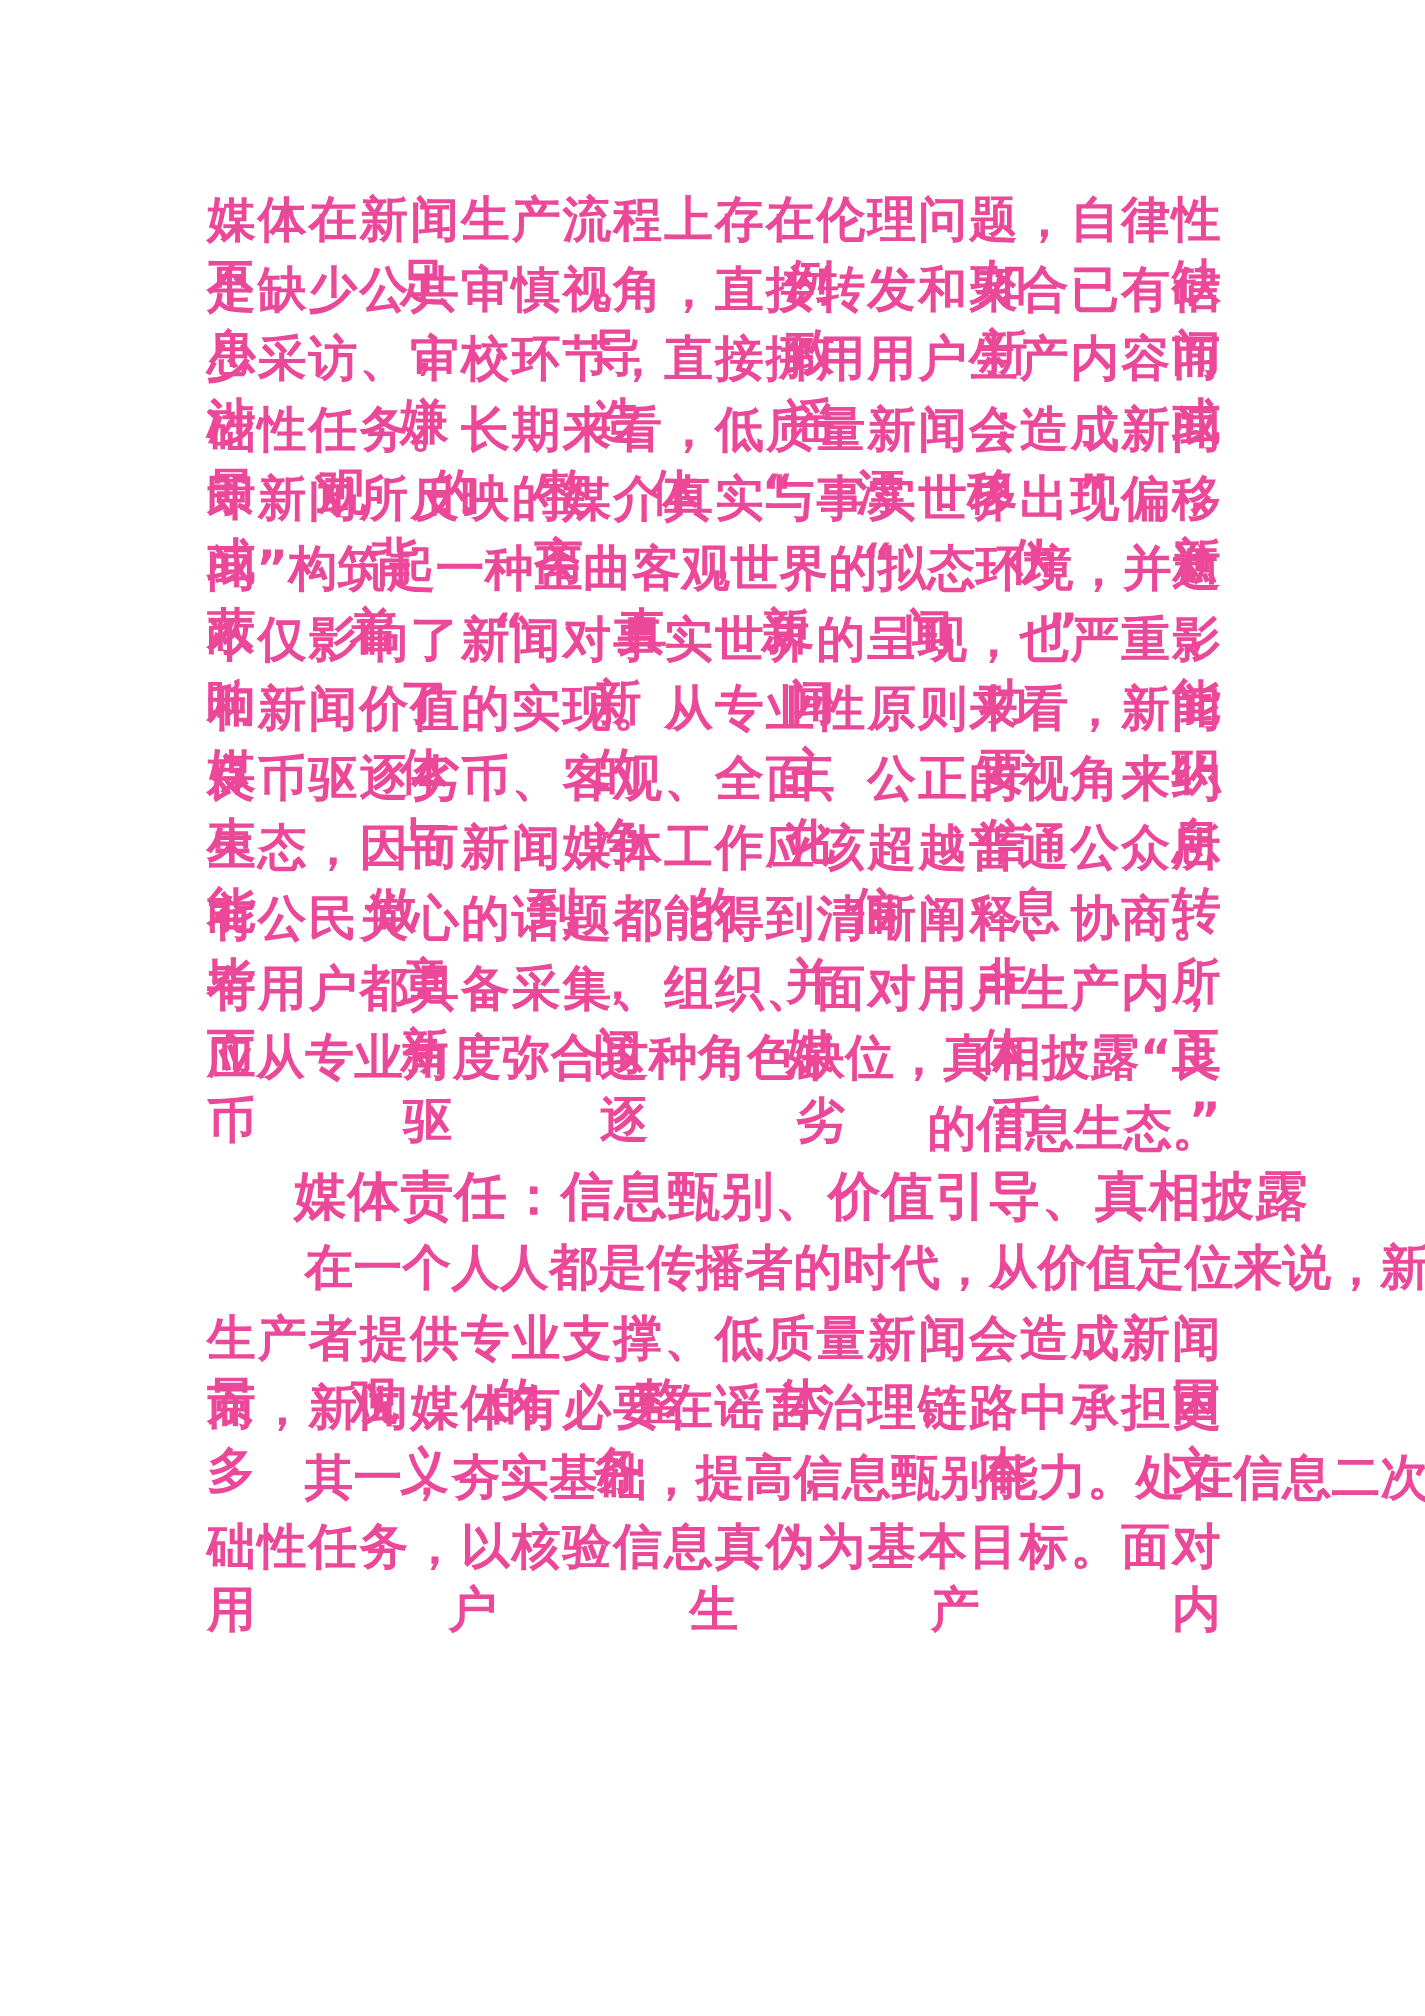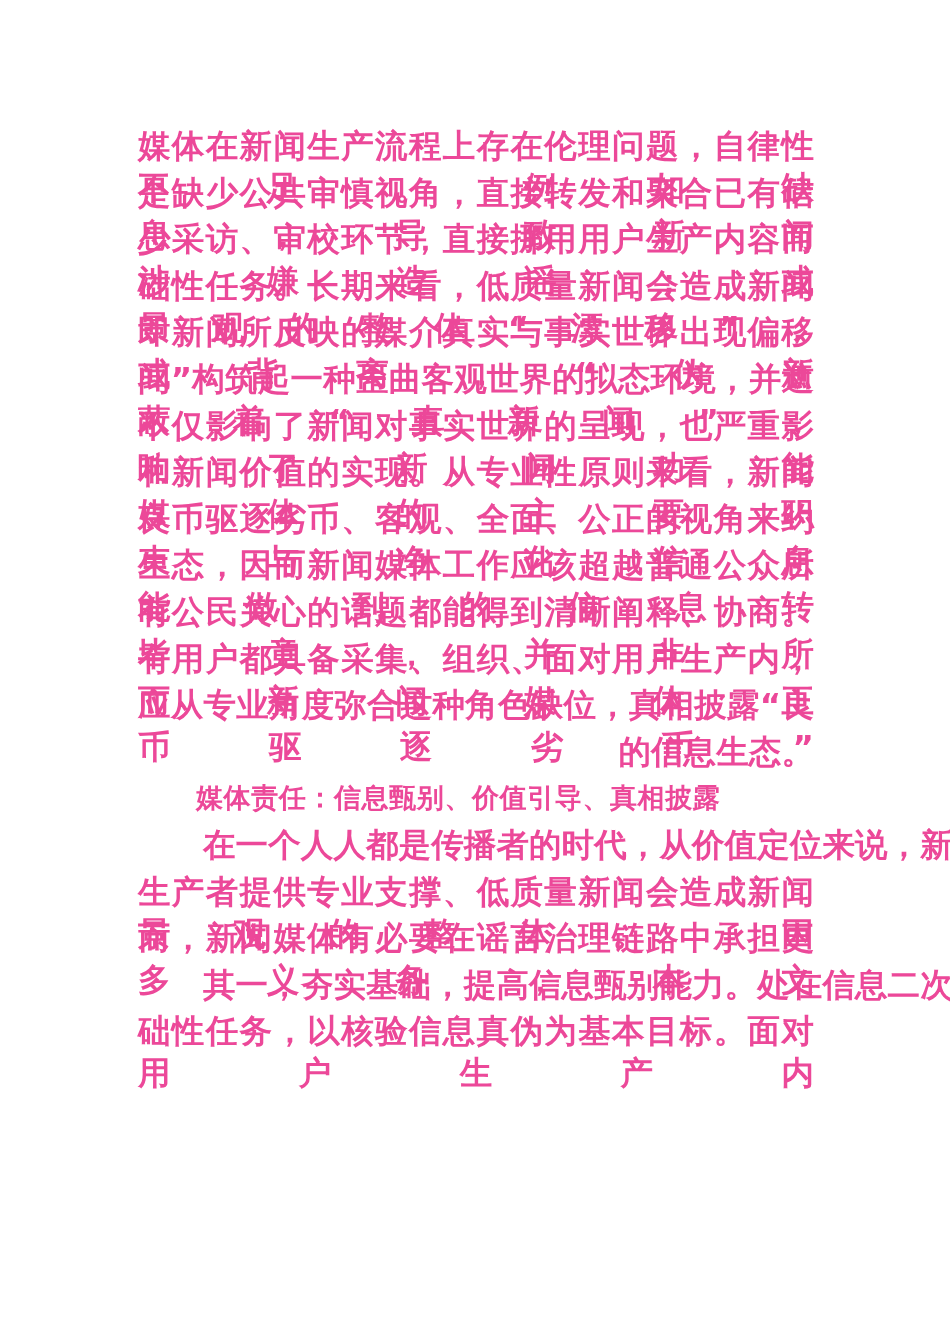--- a/index.html
+++ b/index.html
@@ -52,21 +52,21 @@
 
   
   .ln.flush {
     text-align: right;
     white-space: pre;
   }
 
   
   .ln.heading {
     font-family: "Liberation Sans", "DejaVu Sans", sans-serif;
-    font-size: 27px;
+    font-size: 35px;
     letter-spacing: 0.6px;
     white-space: pre;
     text-align: left;
   }
 </style>
 </head>
 <body>
 
 <div class="page">
   <div class="text-body">

